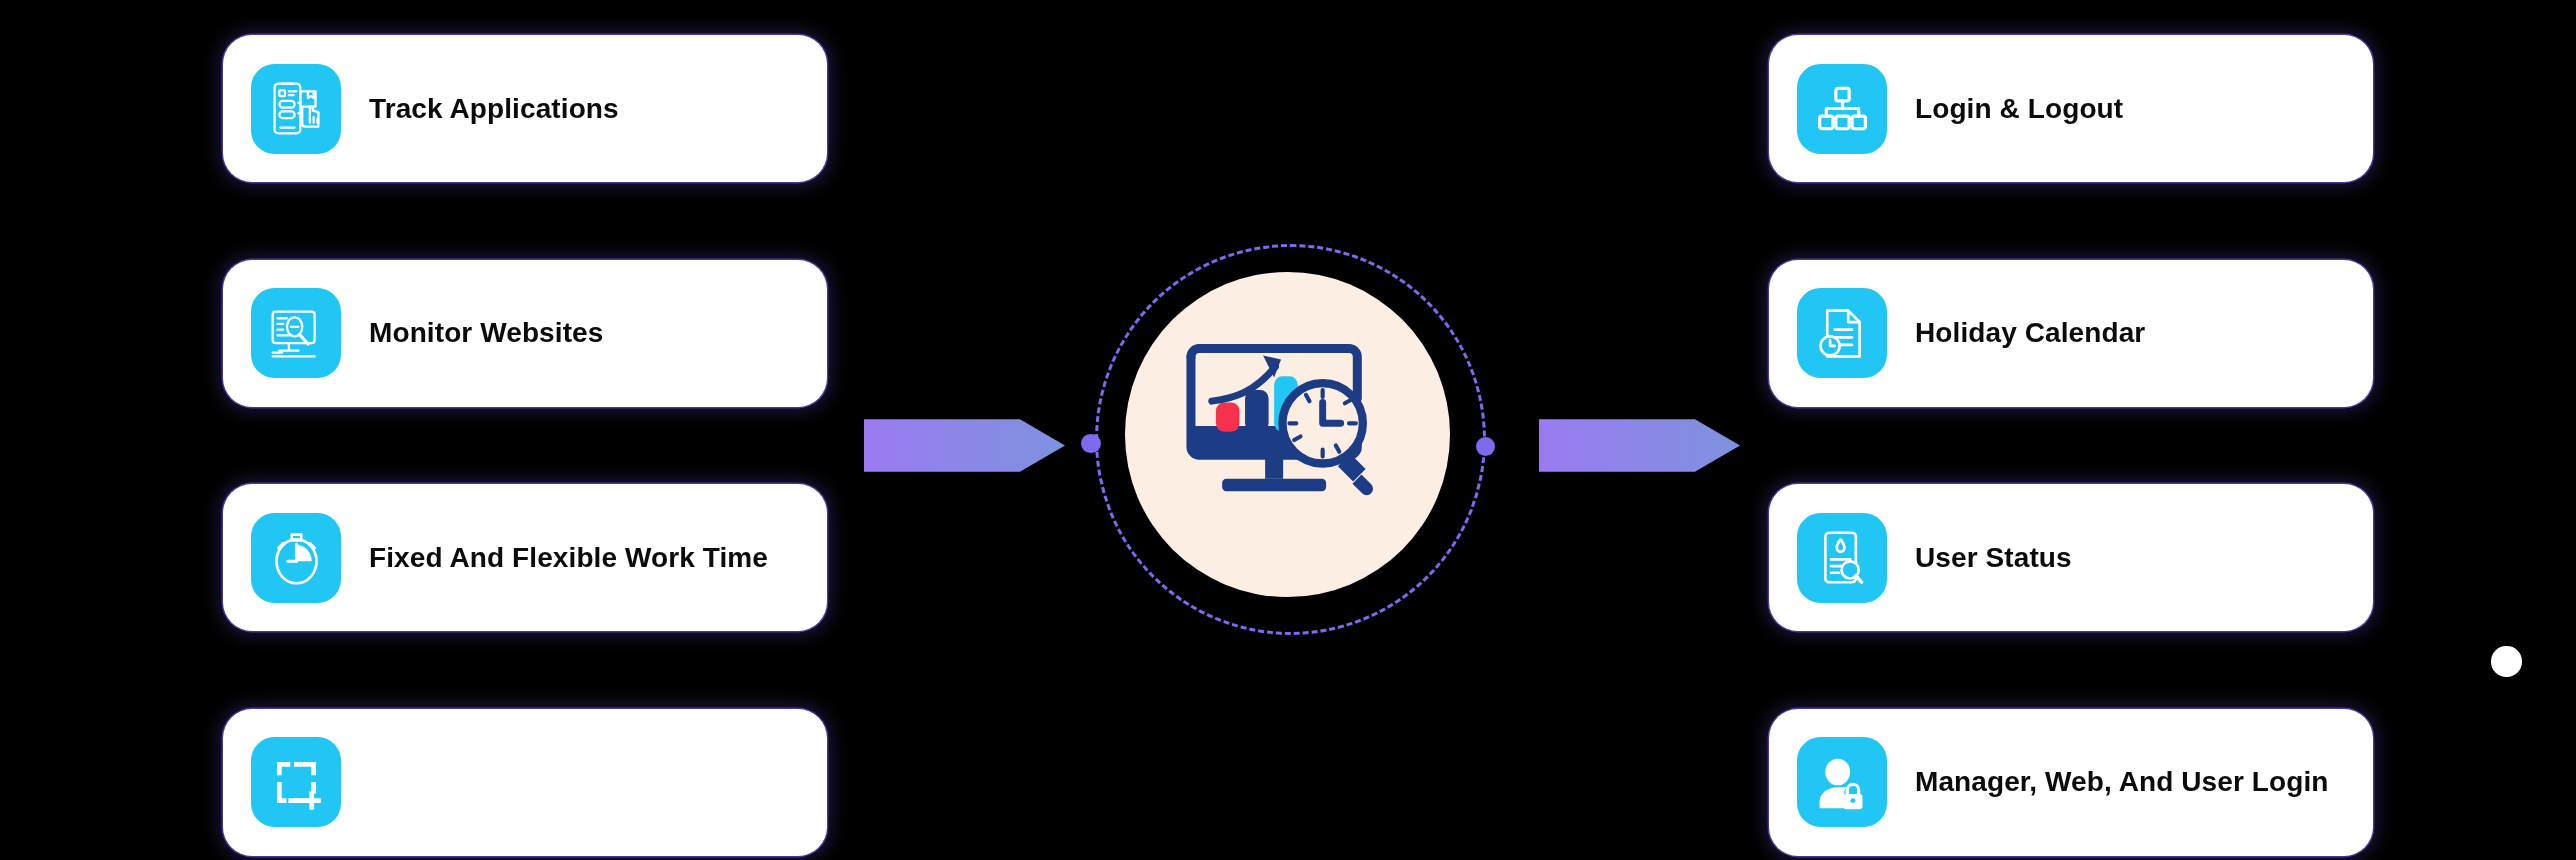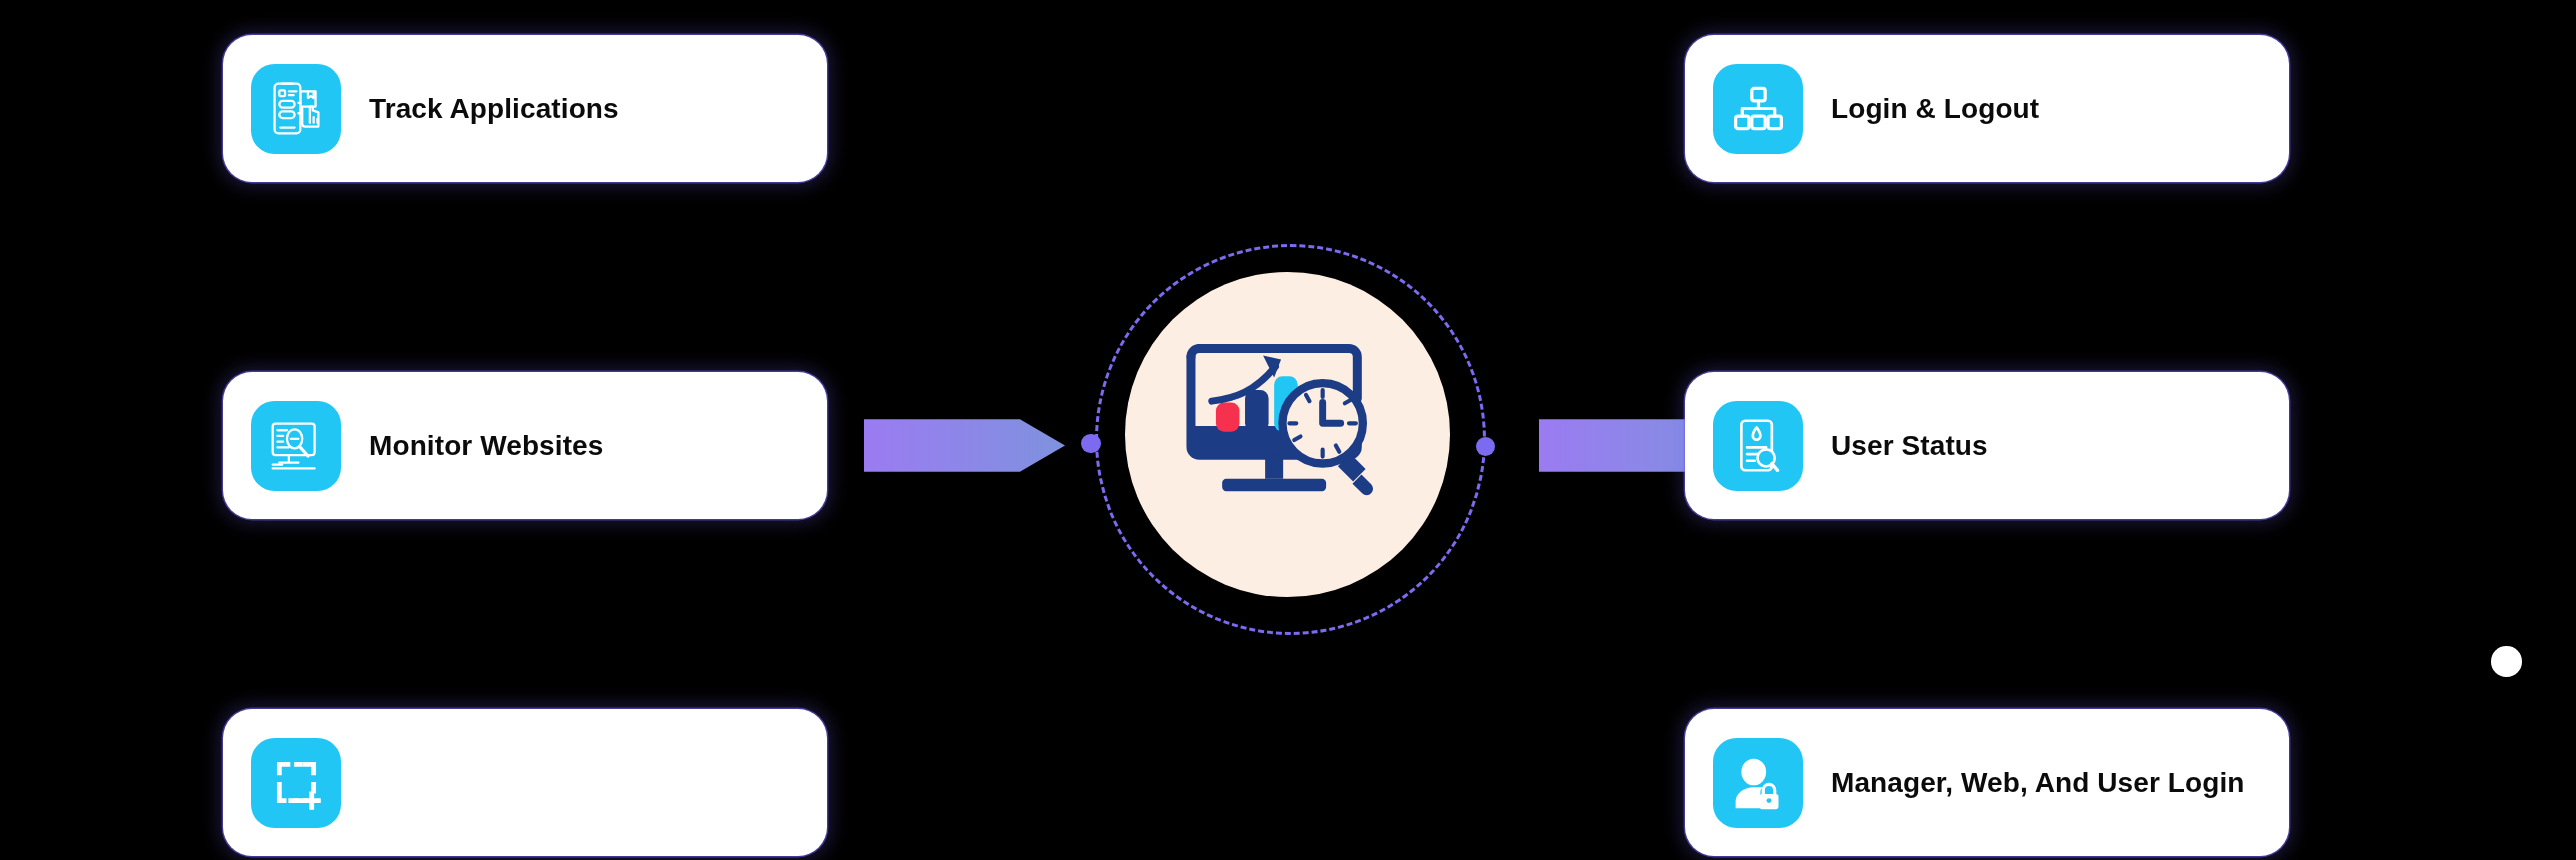--- a/index.html
+++ b/index.html
@@ -5,21 +5,21 @@
   html,body{margin:0;padding:0;background:#000;}
   body{width:2576px;height:860px;position:relative;overflow:hidden;
        font-family:"Liberation Sans", sans-serif;}
 
   .stage{position:absolute;inset:0;}
 
   
   .col{position:absolute;top:35px;width:604px;height:821px;
        display:flex;flex-direction:column;justify-content:space-between;}
   .col-left{left:223px;}
-  .col-right{left:1685px;gap:16px;}
+  .col-right{left:1769px;gap:16px;}
 
   .card{position:relative;height:147px;background:#fff;border-radius:29px;
         display:flex;align-items:center;
         box-shadow:0 0 0 1.4px rgba(110,95,240,.55),
                    0 0 18px 4.2px rgba(120,105,255,.22);}
 
   .tile{width:90px;height:90px;border-radius:23.5px;background:#22C6F5;
         margin-left:28px;flex:0 0 auto;
         display:flex;align-items:center;justify-content:center;}
   .tile svg{width:61px;height:61px;display:block;}
@@ -85,20 +85,35 @@
           <path d="M12 16h10M12 22h6M12 28h6M12 34h12"></path>
           <ellipse cx="30" cy="25" rx="8" ry="10"></ellipse>
           <path d="M26 25h8"></path>
           <path d="M36 34l8 9" stroke-width="3.4"></path>
         </svg>
       </div>
       <div class="card-label">Monitor Websites</div>
     </div>
 
 
+    <div class="card">
+      <div class="tile">
+        <svg viewBox="0 0 64 64" fill="none" stroke="#fff" stroke-width="2.8" stroke-linecap="round" stroke-linejoin="round">
+          <ellipse cx="32" cy="36" rx="21" ry="23"></ellipse>
+          <path d="M27 8h10v6H27z"></path>
+          <path d="M32 14v-0"></path>
+          <path d="M46 17l5 5M18 17l-5 5"></path>
+          <path d="M32 36V18" stroke-width="3.2"></path>
+          <path d="M32 36h-9" stroke-width="3.2"></path>
+          <path d="M32 18a18 18 0 0 1 0 36" stroke="none" fill="none"></path>
+          <path d="M32 19c9 0 16 7.6 16 17H32z" fill="#fff" stroke="none"></path>
+        </svg>
+      </div>
+      <div class="card-label">Fixed And Flexible Work Time</div>
+    </div>
 
     <div class="card">
       <div class="tile">
         <svg viewBox="0 0 64 64" fill="none" stroke="#fff" stroke-width="5" stroke-linecap="square">
           <path d="M14 22V13h9"></path>
           <path d="M41 13h9v9"></path>
           <path d="M14 34v7M14 46v5h5M26 51h7M38 51h4"></path>
           <path d="M50 34v7"></path>
           <path d="M32 13h4M32 51h0"></path>
           <path d="M48 44v14M41 51h14" stroke-width="5"></path>
@@ -176,20 +191,32 @@
           <rect x="25" y="11" width="14" height="13" rx="2.5"></rect>
           <rect x="8" y="40" width="14" height="13" rx="2.5"></rect>
           <rect x="25" y="40" width="14" height="13" rx="2.5"></rect>
           <rect x="42" y="40" width="14" height="13" rx="2.5"></rect>
           <path d="M32 24v8M15 40v-8h34v8"></path>
         </svg>
       </div>
       <div class="card-label">Login &amp; Logout</div>
     </div>
 
+    <div class="card">
+      <div class="tile">
+        <svg viewBox="0 0 64 64" fill="none" stroke="#fff" stroke-width="2.8" stroke-linecap="round" stroke-linejoin="round">
+          <path d="M16 8h22l12 12v36H16z"></path>
+          <path d="M38 8v12h12"></path>
+          <path d="M24 28h18M24 36h18M30 44h12"></path>
+          <circle cx="19" cy="45" r="10" fill="#22C6F5"></circle>
+          <path d="M19 39v6h5"></path>
+        </svg>
+      </div>
+      <div class="card-label">Holiday Calendar</div>
+    </div>
 
     <div class="card">
       <div class="tile">
         <svg viewBox="0 0 64 64" fill="none" stroke="#fff" stroke-width="2.8" stroke-linecap="round" stroke-linejoin="round">
           <rect x="14" y="6" width="32" height="52" rx="4"></rect>
           <path d="M30 13c3 4 4 6 4 9a4 4 0 0 1-8 0c0-3 1-5 4-9z"></path>
           <path d="M20 34h20M20 41h12M20 48h8"></path>
           <circle cx="40" cy="45" r="9" fill="#22C6F5"></circle>
           <path d="M46 51l6 7" stroke-width="3.6"></path>
         </svg>

